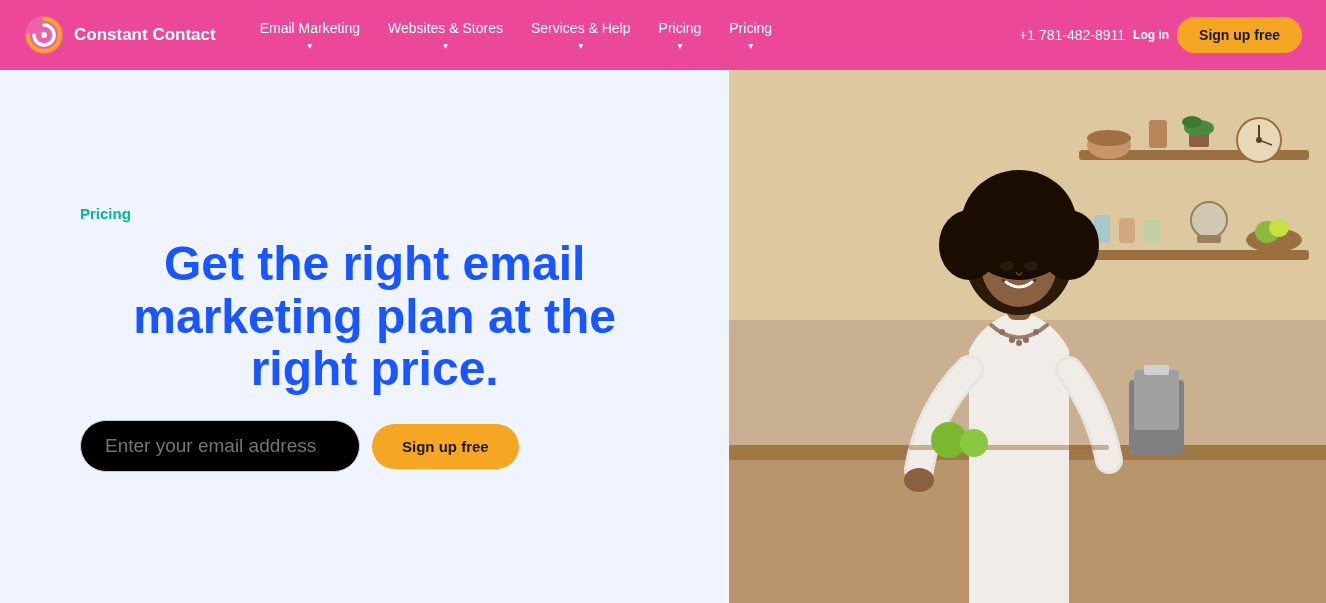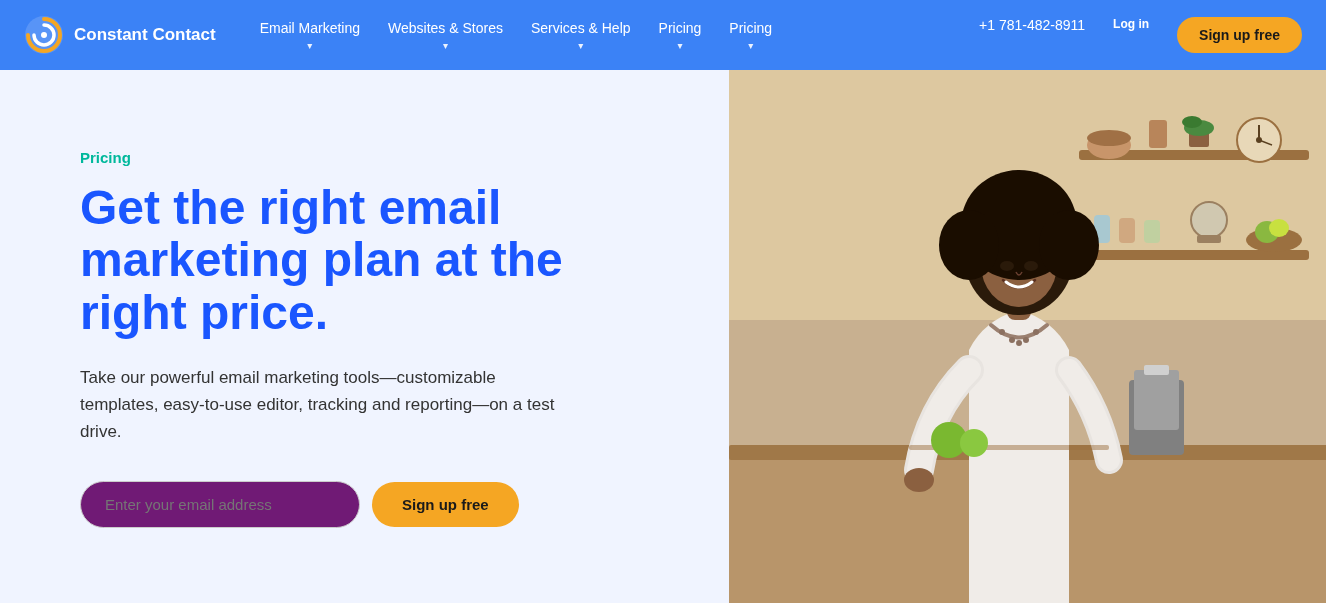--- a/index.html
+++ b/index.html
@@ -1,20 +1,20 @@
 <!DOCTYPE html>
 <html><head>
   <meta charset="utf-8">
   <style>
     * { margin: 0; padding: 0; box-sizing: border-box; }
     body { font-family: -apple-system, BlinkMacSystemFont, 'Segoe UI', Arial, sans-serif; width: 1326px; overflow-x: hidden; }
 
     
     .navbar {
-      background-color: #3b82f6;
+      background-color: #ec4899;
       display: flex;
       align-items: center;
       padding: 0 24px;
       height: 70px;
       gap: 0;
     }
     .logo-area {
       display: flex;
       align-items: center;
       gap: 10px;
@@ -51,22 +51,22 @@
       white-space: nowrap;
       text-decoration: none;
       flex-direction: column;
     }
     .nav-chevron {
       font-size: 10px;
       opacity: 0.9;
     }
     .nav-right {
       display: flex;
-      align-items: flex-start;
-      gap: 28px;
+      align-items: center;
+      gap: 8px;
       flex-shrink: 0;
       margin-left: 8px;
     }
     .phone-num {
       color: white;
       font-size: 14px;
       font-weight: 500;
       white-space: nowrap;
     }
     .login-link {
@@ -108,41 +108,42 @@
       font-size: 15px;
       font-weight: 600;
       margin-bottom: 16px;
     }
     .hero-title {
       color: #1a56ff;
       font-size: 48px;
       font-weight: 800;
       line-height: 1.1;
       margin-bottom: 24px;
+      text-align: center;
     }
     .hero-desc {
       color: #333;
       font-size: 17px;
       line-height: 1.6;
       margin-bottom: 36px;
       max-width: 480px;
     }
     .hero-form {
       display: flex;
       align-items: center;
       gap: 12px;
     }
     .email-input {
       border: 1.5px solid #ccc;
       border-radius: 50px;
       padding: 14px 24px;
-      font-size: 15px;
+      font-size: 19px;
       color: #999;
       width: 280px;
-      background: #701a75;
+      background: #000000;
       outline: none;
     }
     .hero-signup-btn {
       background-color: #f5a623;
       color: #1a1a1a;
       font-size: 15px;
       font-weight: 700;
       border: none;
       border-radius: 50px;
       padding: 14px 30px;
@@ -202,21 +203,20 @@
     <span class="phone-num">+1 781-482-8911</span>
     <a class="login-link" href="#">Log in</a>
     <button class="signup-btn">Sign up free</button>
   </div>
 </nav>
 
 <section class="hero">
   <div class="hero-content">
     <span class="hero-label">Pricing</span>
     <h1 class="hero-title">Get the right email marketing plan at the right price.</h1>
-    <p class="hero-desc">Take our powerful email marketing tools—customizable templates, easy-to-use editor, tracking and reporting—on a test drive.</p>
     <div class="hero-form">
       <input class="email-input" type="email" placeholder="Enter your email address" style="">
       <button class="hero-signup-btn">Sign up free</button>
     </div>
   </div>
 
   <div class="hero-image">
     
     <svg viewBox="0 0 600 533" width="600" height="533" xmlns="http://www.w3.org/2000/svg">
 

